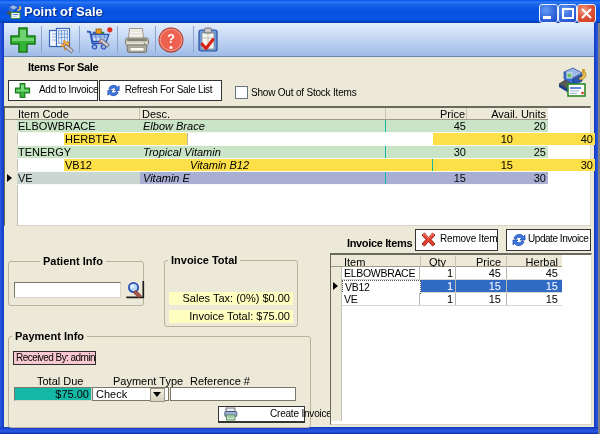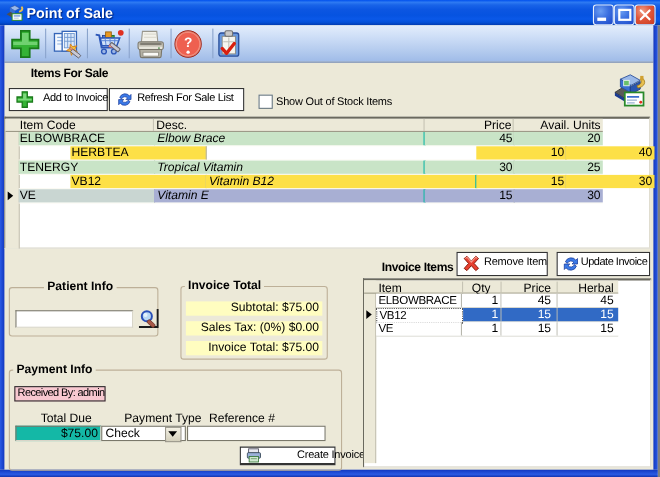--- a/index.html
+++ b/index.html
@@ -249,21 +249,20 @@
   <div class="abs" style="left:14px;top:282px;width:105px;height:14px;background:#fff;border:1px solid #7a786a;border-bottom-color:#d8d5c8;border-right-color:#d8d5c8;"></div>
   <svg class="abs" style="left:126px;top:281px;" width="19" height="18" viewBox="0 0 19 18">
     <path d="M17.3 0 v16.3 h-17" fill="none" stroke="#1c1c1c" stroke-width="1.7"></path>
     <circle cx="7.5" cy="6.5" r="4.6" fill="#b8d8f4" stroke="#2a50b8" stroke-width="1.8"></circle>
     <circle cx="6.3" cy="5.3" r="1.8" fill="#e4f2fc"></circle>
     <rect x="9.5" y="9.2" width="8" height="3.4" rx="1.2" transform="rotate(42 9.5 9.2)" fill="#a85848" stroke="#703428" stroke-width="0.7"></rect>
   </svg>
 
   <div class="grp" style="left:164px;top:260px;width:132px;height:65px;"></div>
   <div class="grplbl" style="left:168px;top:254px;">Invoice Total</div>
-  <div class="ybar" style="left:169px;top:274px;width:124px;height:13px;line-height:13px;">Subtotal: $75.00&nbsp;</div>
   <div class="ybar" style="left:169px;top:292px;width:124px;height:13px;line-height:13px;">Sales Tax: (0%) $0.00&nbsp;</div>
   <div class="ybar" style="left:169px;top:310px;width:124px;height:13px;line-height:13px;">Invoice Total: $75.00&nbsp;</div>
 
   <div class="grp" style="left:8px;top:336px;width:301px;height:90px;"></div>
   <div class="grplbl" style="left:12px;top:330px;">Payment Info</div>
   <div class="abs" style="left:13px;top:351px;width:79px;height:12px;background:#f8c8d0;border:1px solid #2c2c2c;font-size:10px;line-height:12px;padding-left:2px;white-space:nowrap;letter-spacing:-0.55px;">Received By: admin</div>
   <div class="abs t11" style="left:17px;top:375px;">Total Due</div>
   <div class="abs t11" style="left:93px;top:375px;">Payment Type</div>
   <div class="abs t11" style="left:170px;top:375px;">Reference #</div>
   <div class="abs" style="left:14px;top:387px;width:74px;height:12px;background:#14b8a6;border:1px solid #7a786a;border-bottom-color:#d8d5c8;border-right-color:#d8d5c8;font-size:11px;line-height:12px;text-align:right;padding-right:2px;">$75.00</div>

